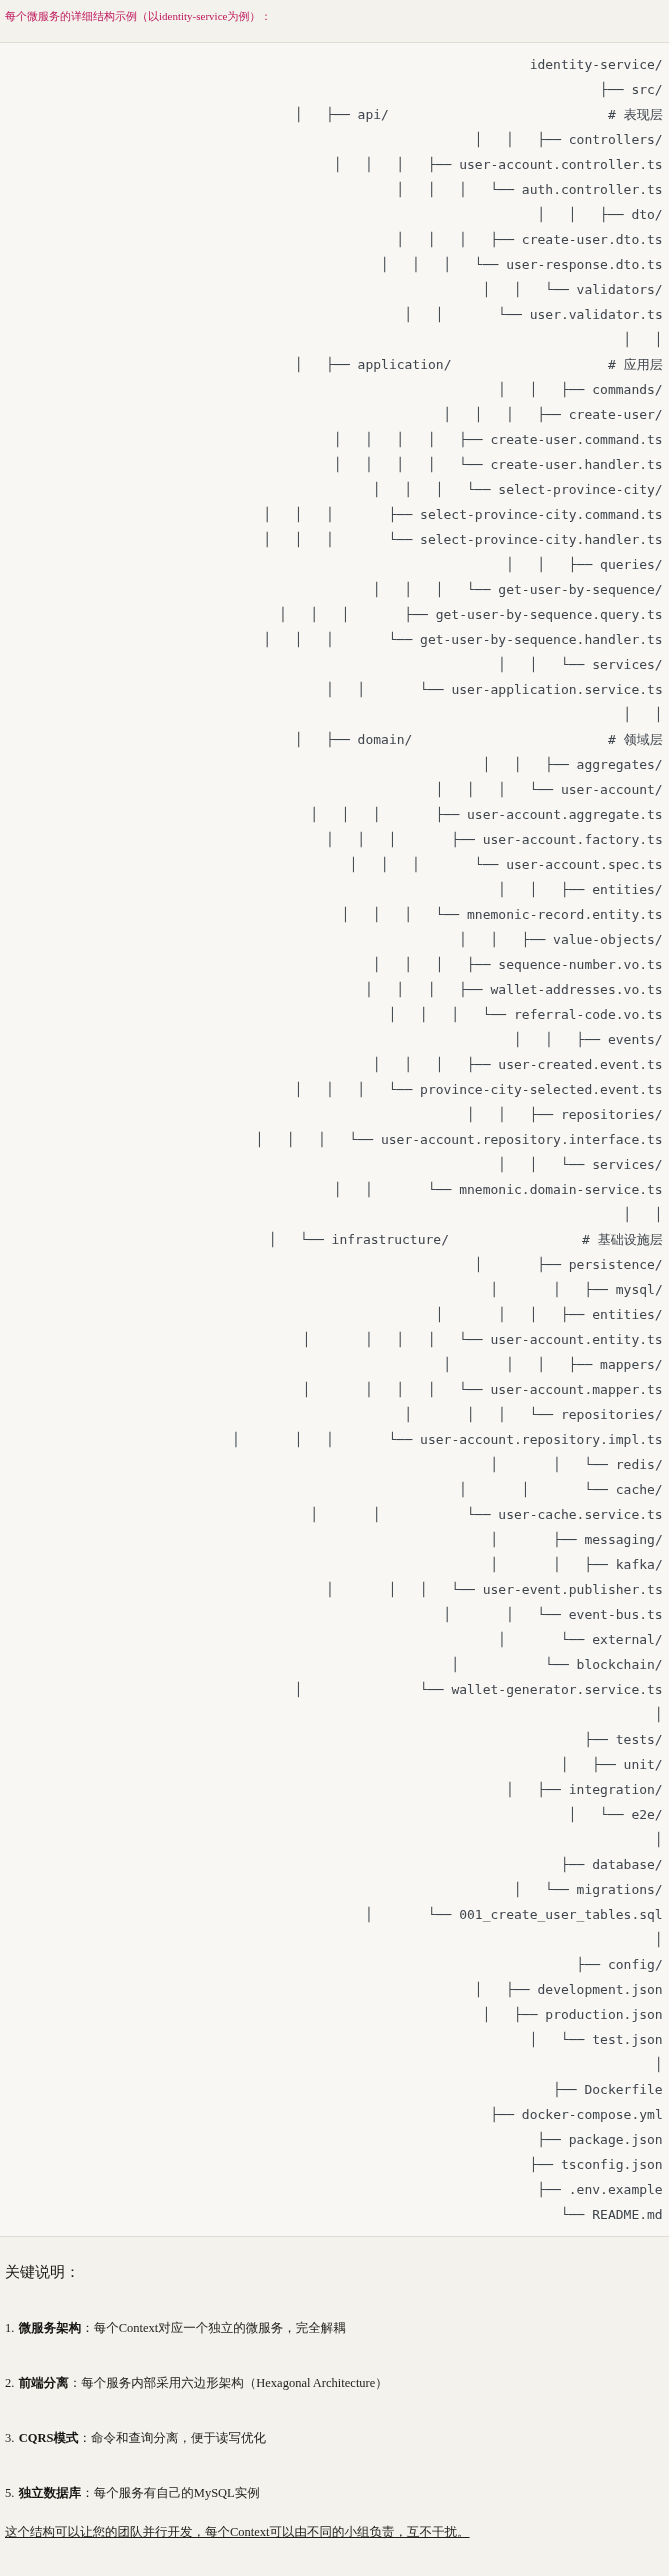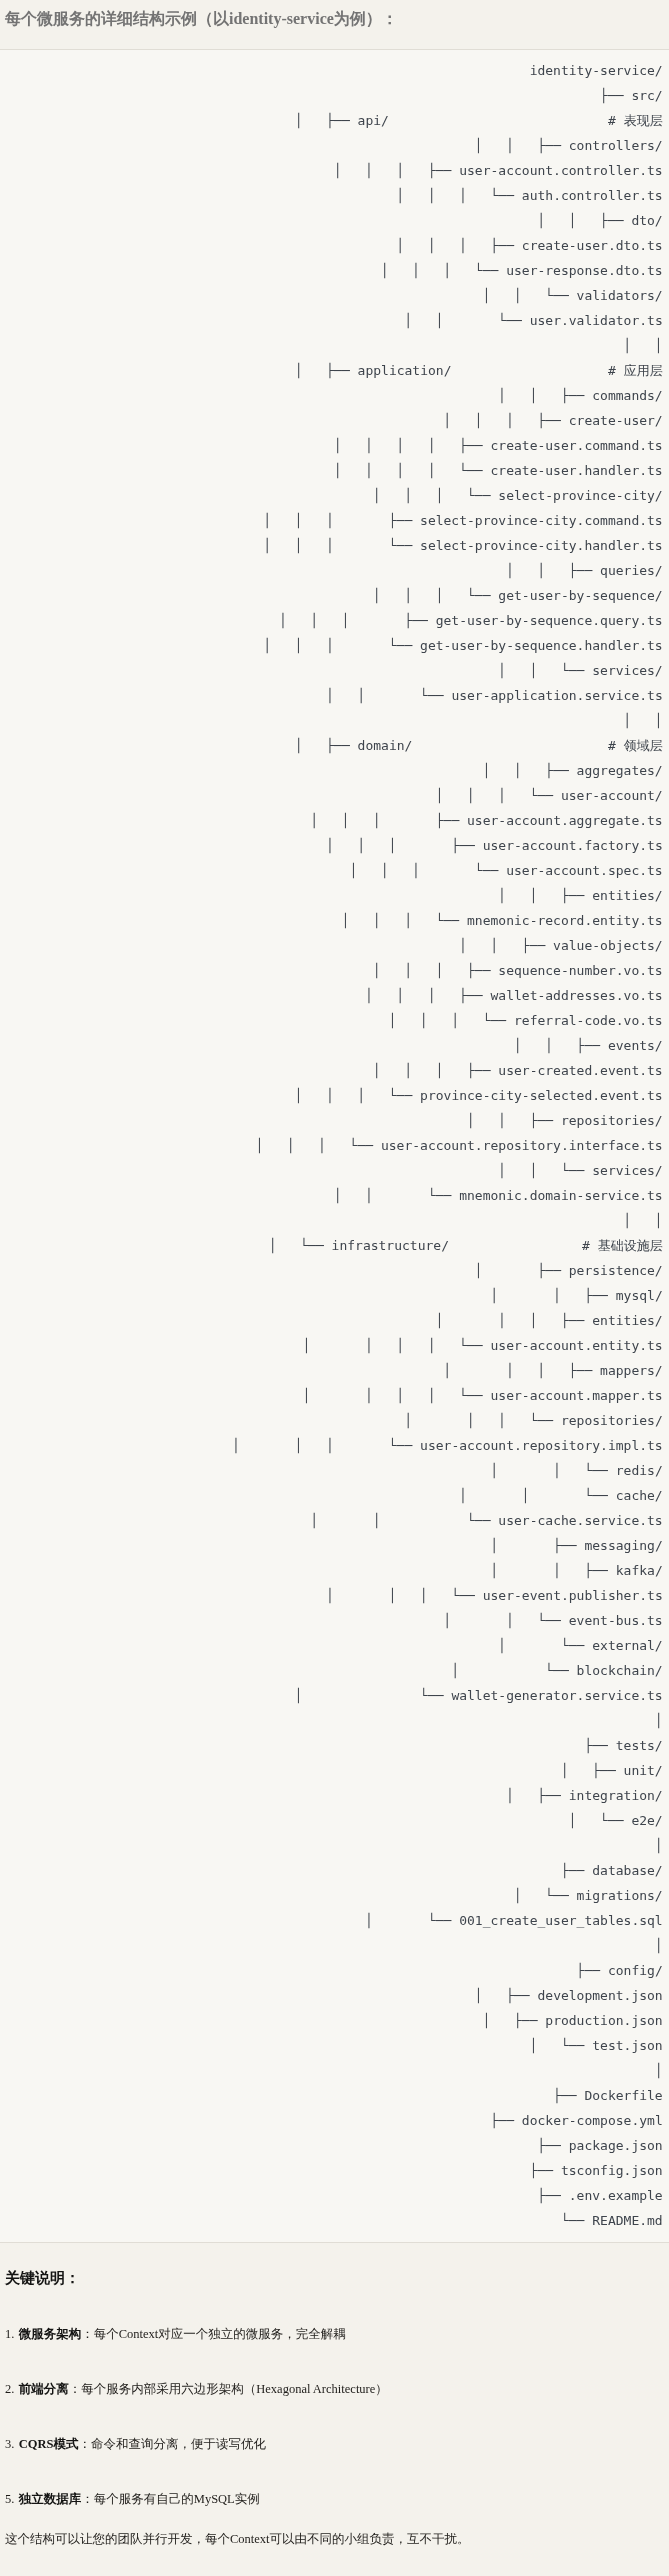--- a/index.html
+++ b/index.html
@@ -12,24 +12,24 @@
   body {
     width: 669px;
     min-height: 2576px;
     box-sizing: border-box;
     padding-bottom: 8.8px;
   }
   .page {
     padding: 0 5px;
   }
   .doc-title {
-    font-size: 16px;
+    font-size: 11px;
     line-height: 1.3;
-    font-weight: bold;
-    color: #737373;
+    font-weight: normal;
+    color: #be185d;
     margin: 8.8px 0 19px 0;
   }
   .code-block {
     margin: 0 -5px;
     background: #F8F7F3;
     border-top: 0.6px solid #E0DDD5;
     border-bottom: 0.6px solid #E0DDD5;
     padding: 8.8px 6.3px 8.8px 15px;
     overflow: hidden;
   }
@@ -38,40 +38,41 @@
     font-family: "DejaVu Sans Mono", monospace;
     font-size: 13px;
     line-height: 25px;
     color: #3E444C;
     white-space: pre;
     text-align: right;
   }
   .notes-heading {
     font-size: 15px;
     line-height: 20px;
-    font-weight: bold;
+    font-weight: normal;
     color: #141413;
     margin: 25px 0 0 0;
   }
   .note-item {
     font-size: 12.5px;
     line-height: 17px;
     margin: 38px 0 0 0;
   }
   .note-num {
     margin-right: 4.4px;
   }
   .note-term {
     font-weight: bold;
     color: #141413;
   }
   .closing {
     font-size: 12.5px;
     line-height: 17px;
     margin: 22.5px 0 0 0;
+    text-decoration: underline;
   }
 </style>
 </head>
 <body>
 
 <div class="page">
 
   <h1 class="doc-title">每个微服务的详细结构示例（以identity-service为例）：</h1>
 
   <div class="code-block">

